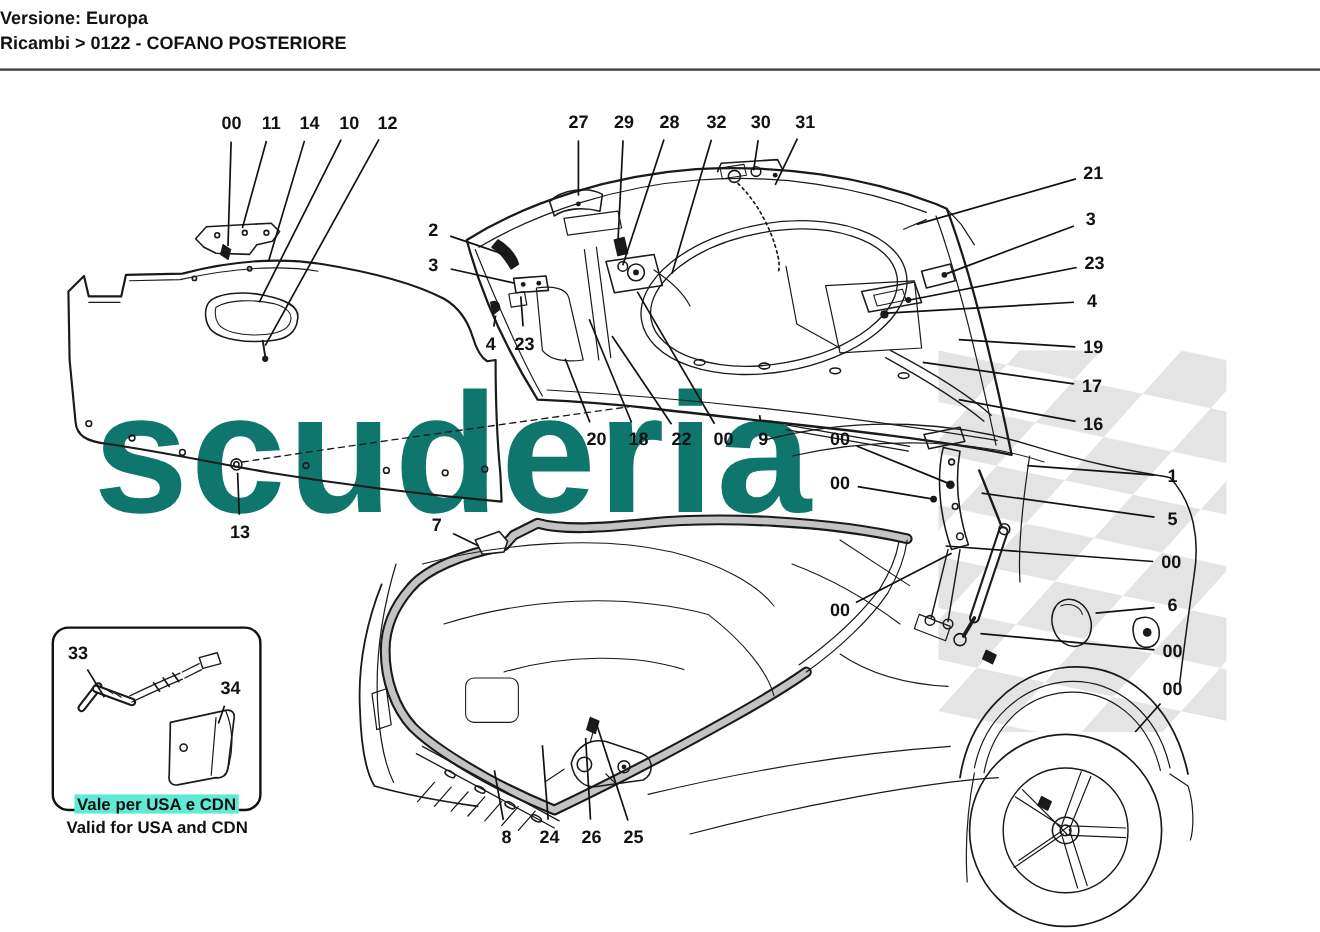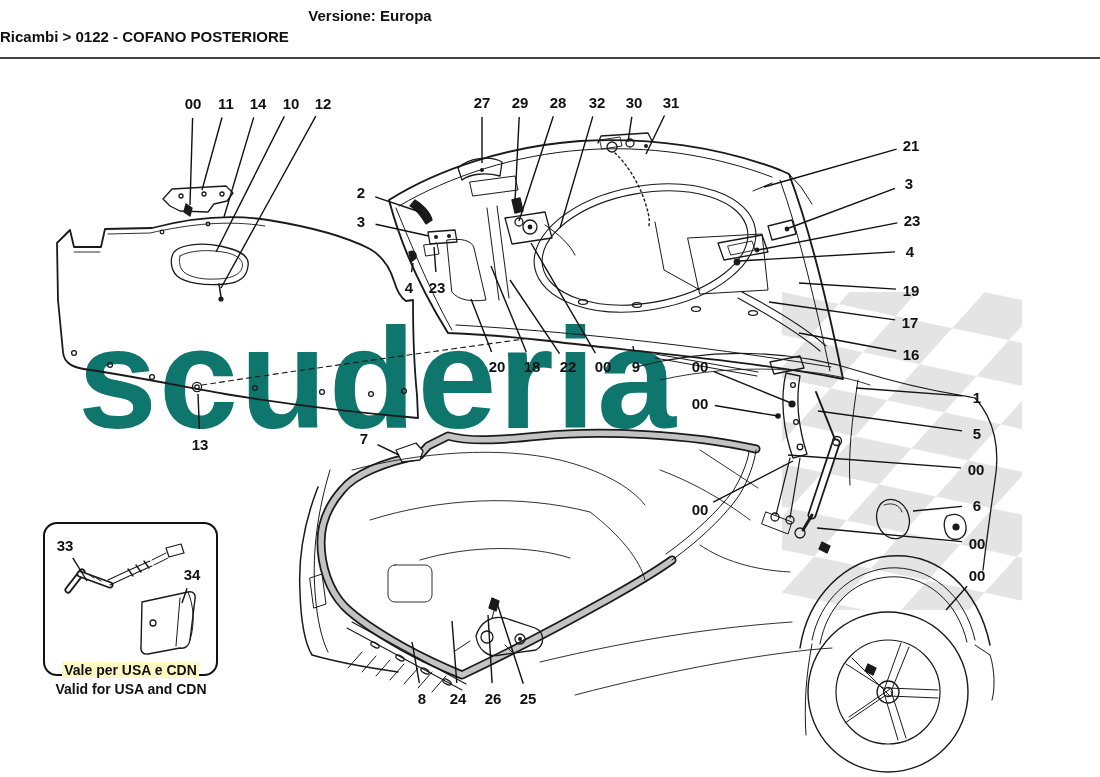--- a/index.html
+++ b/index.html
@@ -14,31 +14,31 @@
     user-select:none;white-space:nowrap;
   }
   .wm-secondary{
     position:absolute;left:88px;top:446px;width:800px;
     font-weight:bold;font-size:62px;letter-spacing:46px;line-height:1;
     user-select:none;white-space:nowrap;
   }
   svg.art{position:absolute;left:0;top:0;}
   svg.art text{font-family:"Liberation Sans",sans-serif;font-weight:bold;font-size:15px;fill:#111;}
   
-  .hdr-version{position:absolute;top:7px;left:0;width:740px;text-align:center;
+  .hdr-version{position:absolute;top:7px;left:0;width:740px;text-align:left;
     font-weight:bold;font-size:15px;color:#111;}
   .hdr-breadcrumb{position:absolute;top:28px;left:0;width:1044px;text-align:left;
     font-weight:bold;font-size:15px;color:#111;}
   .hdr-rule{position:absolute;top:57px;left:0;width:1100px;height:2px;background:#444;}
   
   .note-box{position:absolute;left:43px;top:522px;width:171px;height:150px;
     border:2.5px solid #111;border-radius:14px;background:transparent;}
   .note-line1{position:absolute;left:43px;top:662px;width:175px;text-align:center;
     font-weight:bold;font-size:14px;color:#111;}
-  .note-line1 span{background:#fef9c3;padding:0 2px;}
+  .note-line1 span{background:#5eead4;padding:0 2px;}
   .note-line2{position:absolute;left:36px;top:681px;width:190px;text-align:center;
     font-weight:bold;font-size:14px;color:#111;}
 </style>
 </head>
 <body>
 
 <div class="stage">
 
   <div class="wm-primary" style="color: #0f766e;">scuderia</div>
 

